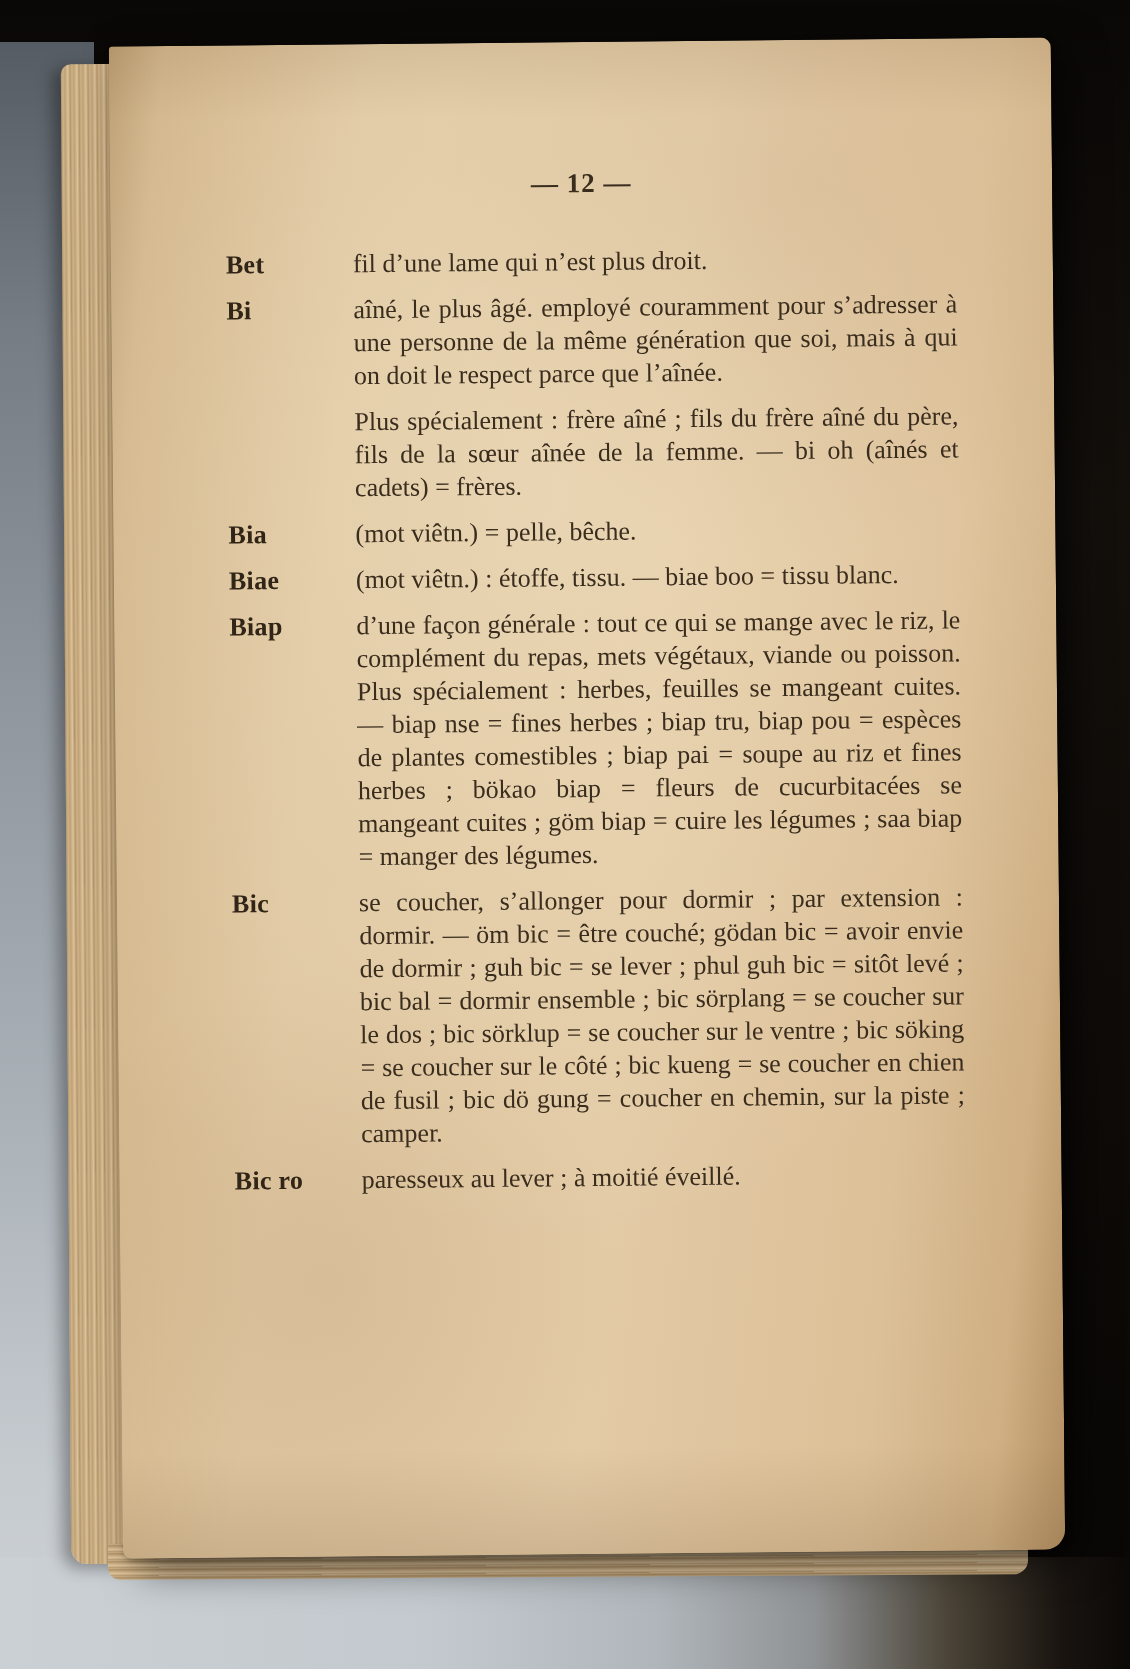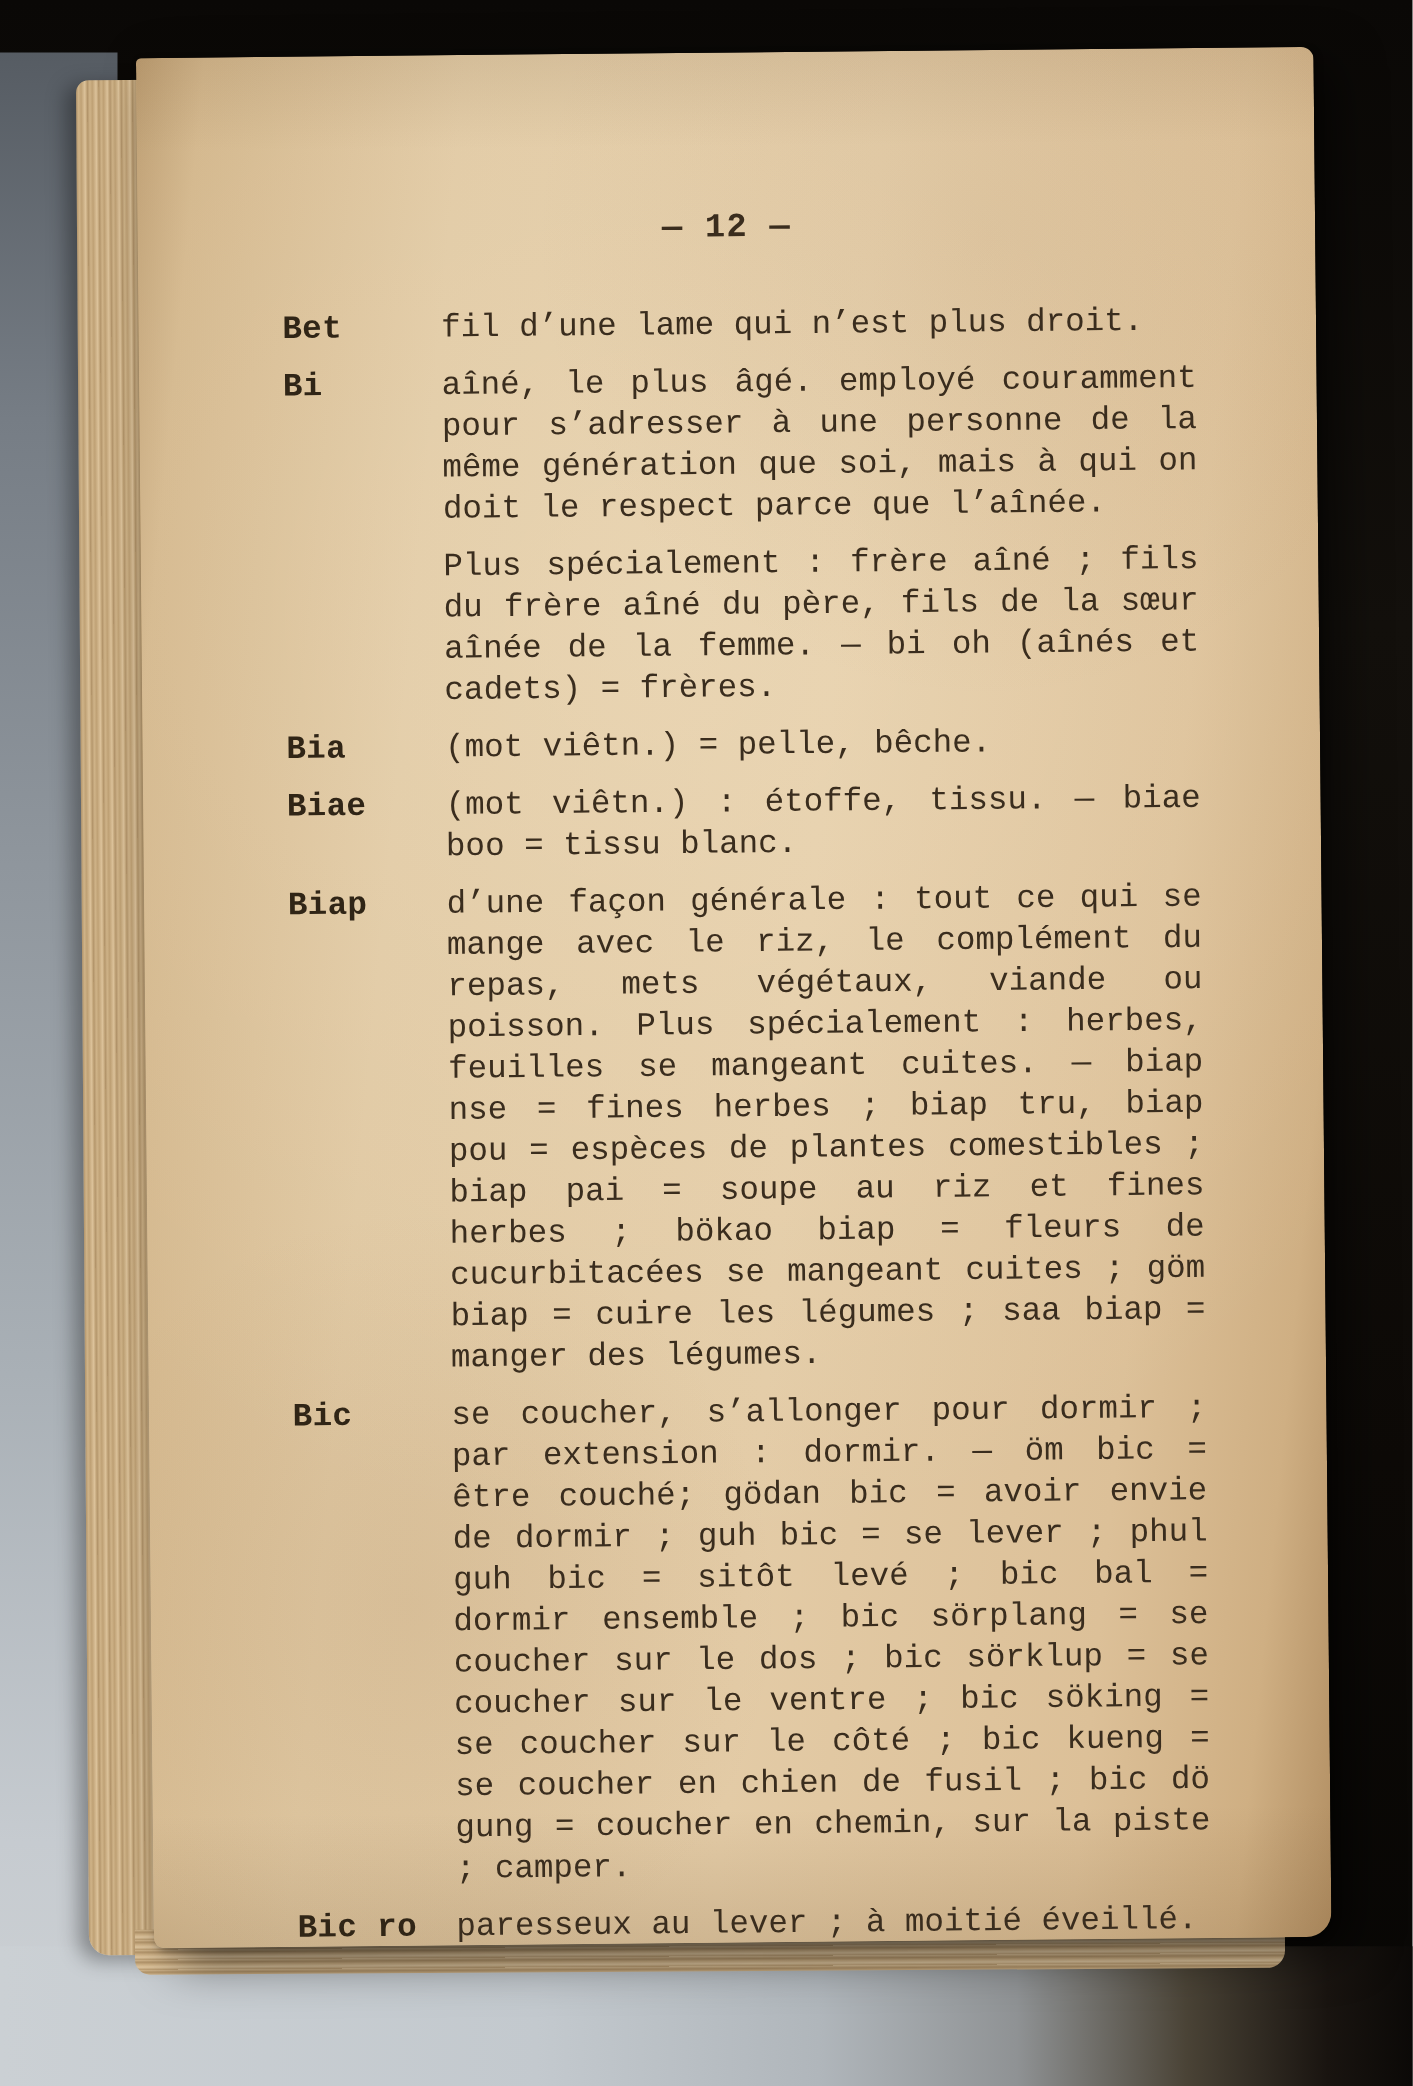--- a/index.html
+++ b/index.html
@@ -2,21 +2,21 @@
 <html style="--paper: #e0c8a2; --ink: #3a2d1e; --ink_bold: #302516; --backdrop: #0d0a07; --desk: #c3c9ce;"><head>
 <meta charset="utf-8">
 <style>
   html, body { margin: 0; padding: 0; }
   body {
     width: 1130px; height: 1669px;
     position: relative; overflow: hidden;
     background: linear-gradient(180deg, #0a0806 0%, #13100c 30%, #0d0a07 70%, #080705 100%);
     font-family: "Liberation Serif", "DejaVu Serif", serif;
   }
-  .scene { position: absolute; inset: 0; font-family: Liberation Mono, monospace; }
+  .scene { position: absolute; inset: 0; }
 
   .desk-left {
     position: absolute; left: 0; top: 42px; width: 94px; height: 1627px;
     background: linear-gradient(180deg, #565c63 0%, #767d85 18%, #8f969d 40%, #a9b0b6 65%, #c6cbd0 88%, #cdd1d4 100%);
   }
   .desk-bottom {
     position: absolute; left: 0; bottom: 0; width: 1130px; height: 112px;
     background: linear-gradient(90deg, #cbd0d4 0%, #c3c9ce 38%, #b0b6bb 58%, #8f9294 72%, #4a4336 84%, #191410 94%, #0b0907 100%);
   }
   .stack-left {

